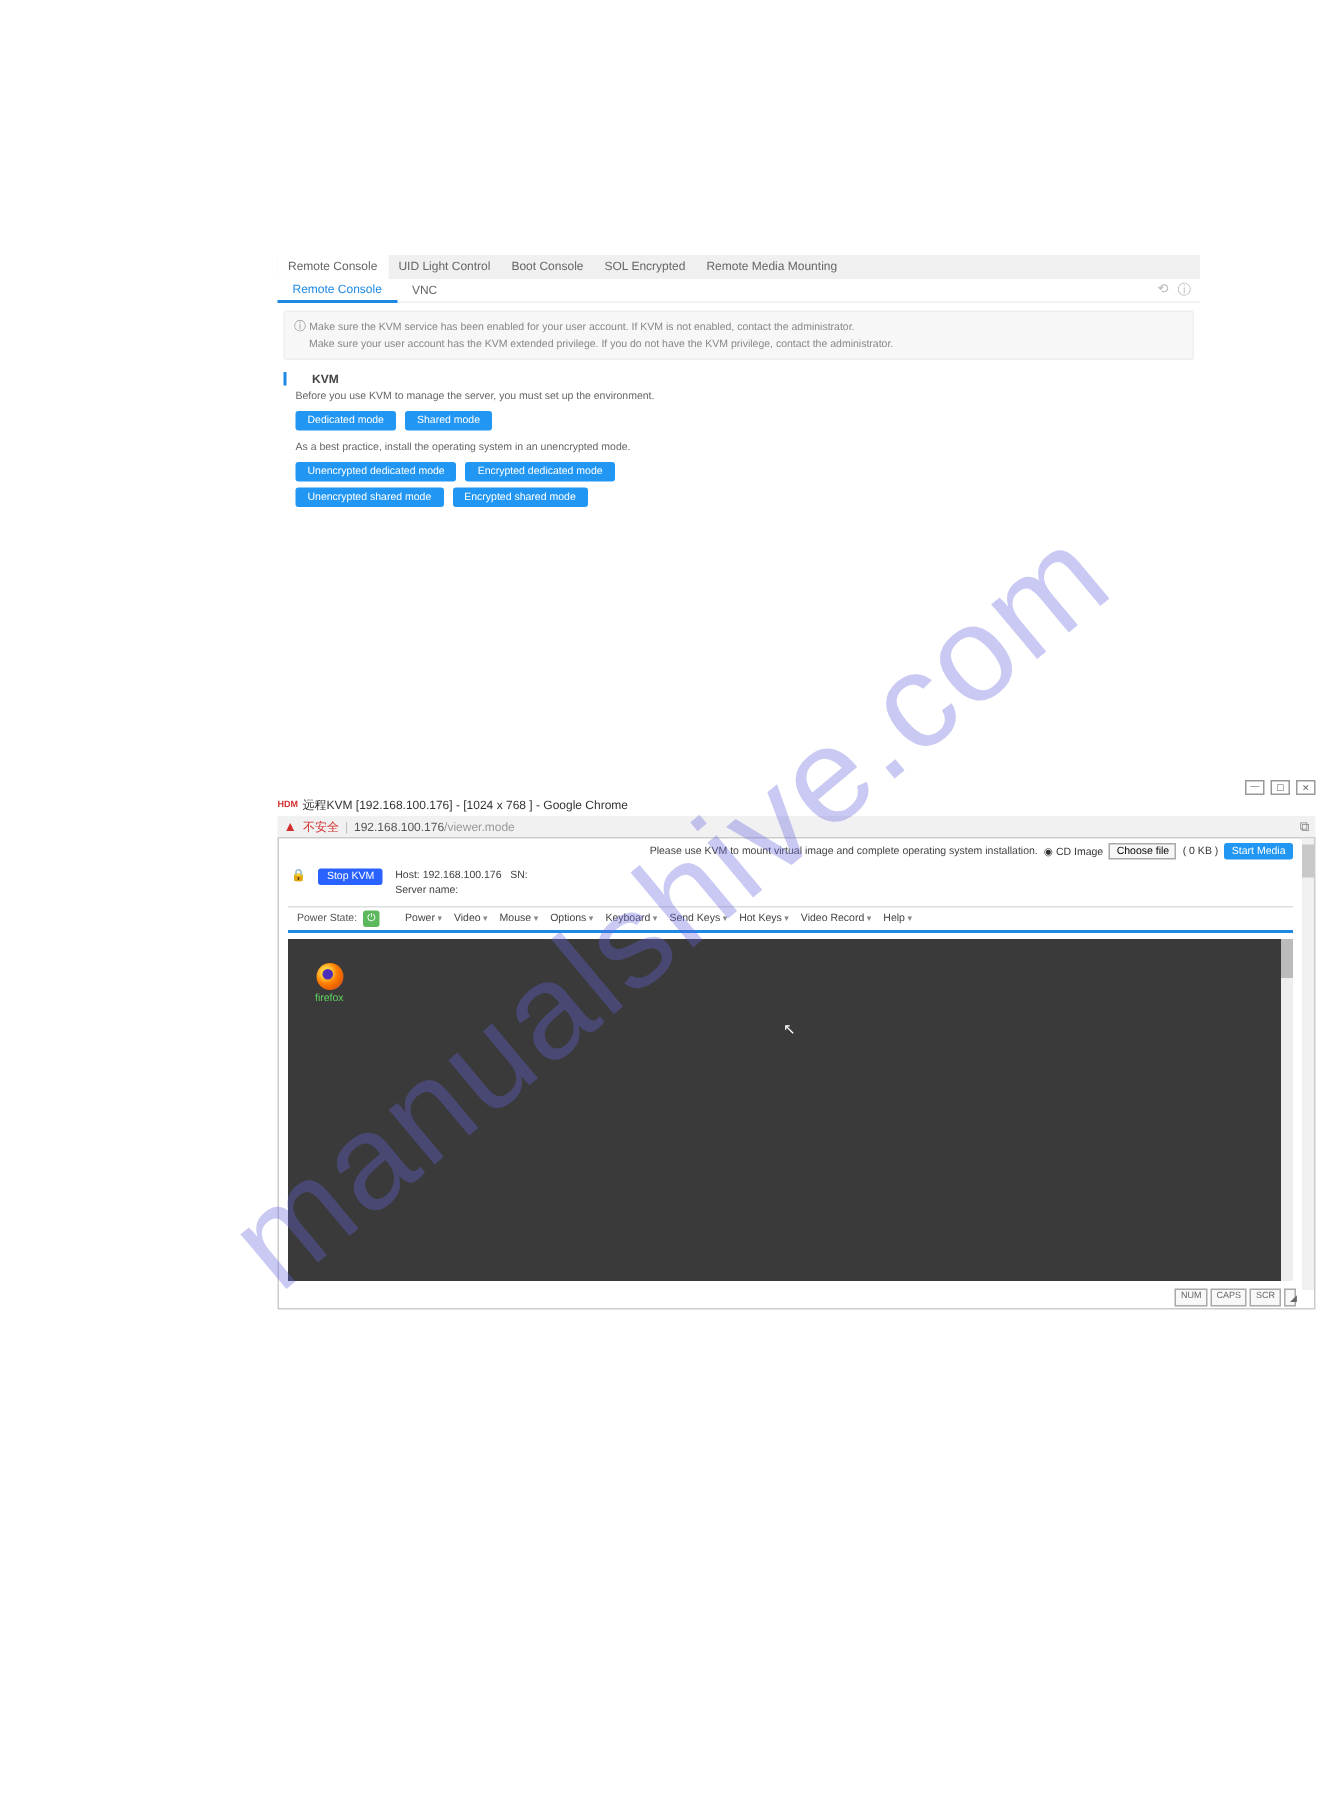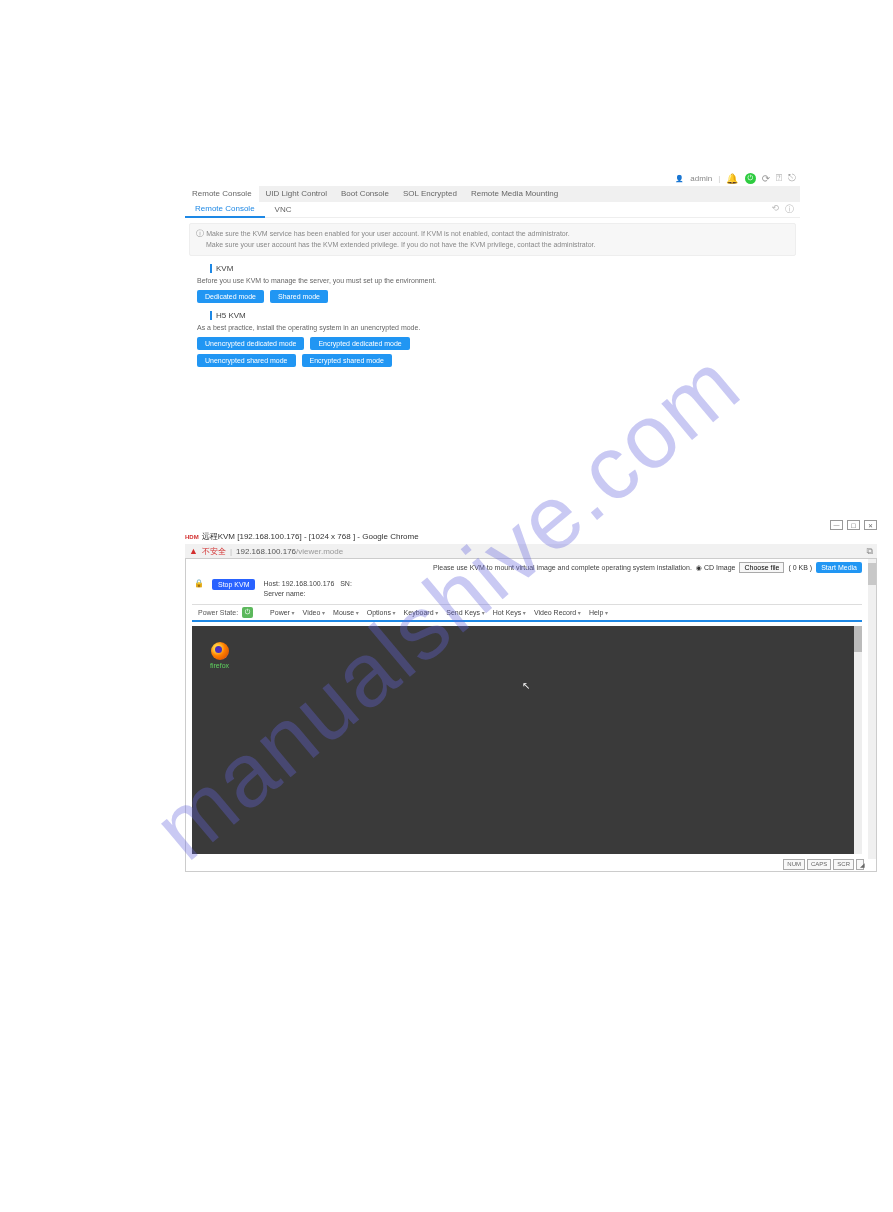--- a/index.html
+++ b/index.html
@@ -17,21 +17,21 @@
   .main-tabs { background: #f0f0f0; display: flex; height: 16px; align-items: stretch; font-size: 8px; }
   .main-tabs div { padding: 3px 7px; color: #666; cursor: pointer; }
   .main-tabs div.active { background: #fff; }
   .sub-tabs { display: flex; height: 16px; align-items: center; font-size: 8px; border-bottom: 1px solid #eee; position: relative; }
   .sub-tabs .tab { padding: 3px 10px; color: #666; cursor: pointer; }
   .sub-tabs .tab.active { color: #1e88e5; border-bottom: 2px solid #1e88e5; }
   .sub-tabs .right-icons { position: absolute; right: 6px; display: flex; gap: 6px; color: #bbb; font-size: 9px; }
   .info-banner { background: #f7f7f7; border: 1px solid #eee; margin: 5px 4px; padding: 4px 6px; color: #888; font-size: 7px; line-height: 1.5; border-radius: 2px; }
   .info-banner .info-ico::before { content: "ⓘ "; color: #999; font-size: 8px; }
   .section { margin: 8px 4px 4px 4px; }
-  .section-title { border-left: 2px solid #1e88e5; padding-left: 4px; font-size: 8px; font-weight: normal; color: #444; margin-bottom: 4px; margin-left: 21px; }
+  .section-title { border-left: 2px solid #1e88e5; padding-left: 17px; font-size: 8px; font-weight: bold; color: #444; margin-bottom: 4px; }
   .section-text { font-size: 7px; color: #666; margin: 4px 0 6px 8px; }
   .btn-row { display: flex; gap: 6px; margin-left: 8px; flex-wrap: wrap; margin-bottom: 4px; }
   .btn-blue { background: #2196f3; color: #fff; font-size: 7px; padding: 3px 8px; border-radius: 2px; cursor: pointer; border: none; }
 
   
   .lower { position: absolute; left: 185px; top: 520px; width: 692px; }
   .win-top { display: flex; justify-content: flex-end; gap: 4px; margin-bottom: 1px; }
   .win-btn { width: 13px; height: 10px; border: 1px solid #999; font-size: 6px; display: flex; align-items: center; justify-content: center; background: #fff; color: #666; }
   .chrome-title { font-size: 8px; color: #333; margin-bottom: 2px; display: flex; align-items: center; gap: 3px; }
   .addr-bar { background: #f1f1f1; height: 14px; display: flex; align-items: center; font-size: 8px; padding: 0 4px; gap: 4px; position: relative; }
@@ -68,30 +68,20 @@
   .stat-cell { border: 1px solid #aaa; font-size: 6px; padding: 1px 3px; color: #666; background: #f8f8f8; }
   .outer-scroll { position: absolute; right: 0; top: 0; bottom: 12px; width: 8px; background: #f0f0f0; }
   .outer-thumb { position: absolute; top: 4px; width: 100%; height: 22px; background: #c8c8c8; }
 </style>
 </head>
 <body>
 
 <div class="watermark">manualshive.com</div>
 
 <div class="upper">
-  <div class="topbar">
-    <span class="user-ico"></span>
-    <span>admin</span>
-    <span class="sep">|</span>
-    <span class="gray-ico">🔔</span>
-    <span class="circle-ico green">⏻</span>
-    <span class="gray-ico">⟳</span>
-    <span class="gray-ico">⍰</span>
-    <span class="gray-ico">⎋</span>
-  </div>
 
   <div class="main-tabs">
     <div class="active">Remote Console</div>
     <div>UID Light Control</div>
     <div>Boot Console</div>
     <div>SOL Encrypted</div>
     <div>Remote Media Mounting</div>
   </div>
 
   <div class="sub-tabs">
@@ -112,21 +102,20 @@
   <div class="section">
     <div class="section-title">KVM</div>
     <div class="section-text">Before you use KVM to manage the server, you must set up the environment.</div>
     <div class="btn-row">
       <button class="btn-blue">Dedicated mode</button>
       <button class="btn-blue">Shared mode</button>
     </div>
   </div>
 
   <div class="section">
-    <div class="section-title">H5 KVM</div>
     <div class="section-text">As a best practice, install the operating system in an unencrypted mode.</div>
     <div class="btn-row">
       <button class="btn-blue">Unencrypted dedicated mode</button>
       <button class="btn-blue">Encrypted dedicated mode</button>
     </div>
     <div class="btn-row">
       <button class="btn-blue">Unencrypted shared mode</button>
       <button class="btn-blue">Encrypted shared mode</button>
     </div>
   </div>

